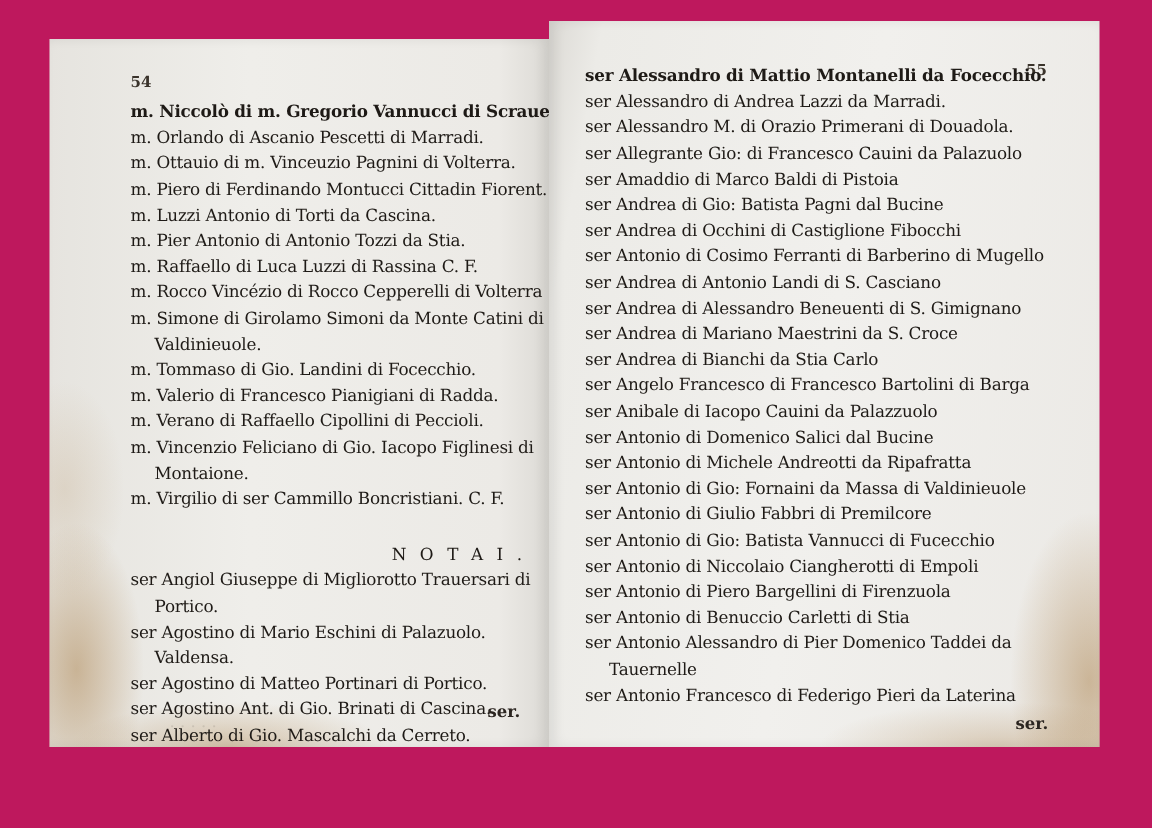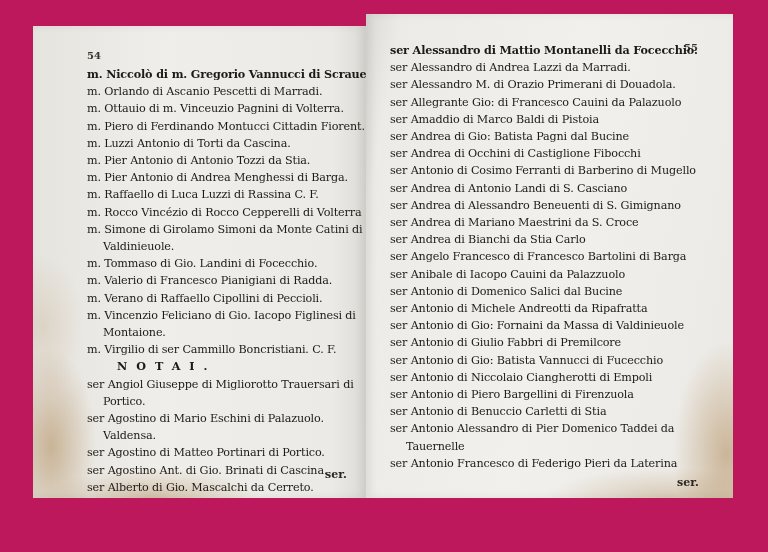--- a/index.html
+++ b/index.html
@@ -79,25 +79,26 @@
       font-size: 11.2px;
       line-height: 17.2px;
       white-space: nowrap;
       letter-spacing: -0.15px;
     }
     .page-left .text-block { left: 54px; top: 40px; }
     .page-right .text-block { left: 24px; top: 28px; }
     .entry { display: block; }
     .entry.cont { padding-left: 16px; }
     .entry.heading {
-      text-align: left;
+      text-align: right;
       letter-spacing: 9px;
-      font-weight: bold;
+      font-weight: normal;
       padding-left: 30px;
       width: 240px;
+      margin-top: 20px;
     }
     .entry.bold { font-weight: bold; }
     .catchword {
       position: absolute;
       font-size: 11px;
       font-weight: bold;
       color: #2b2520;
     }
     .bleed {
       position: absolute;
@@ -113,21 +114,20 @@
 
   <div class="page page-left">
     <span class="page-number" style="left:54px; top:24px;">54</span>
     <ul class="text-block" id="left-list">
         <li class="entry bold">m. Niccolò di m. Gregorio Vannucci di Scrauezza.</li>
         <li class="entry">m. Orlando di Ascanio Pescetti di Marradi.</li>
         <li class="entry">m. Ottauio di m. Vinceuzio Pagnini di Volterra.</li>
         <li class="entry">m. Piero di Ferdinando Montucci Cittadin Fiorent.</li>
         <li class="entry">m. Luzzi Antonio di           Torti da Cascina.</li>
         <li class="entry">m. Pier Antonio di Antonio Tozzi da Stia.</li>
-        <li class="entry">m. Pier Antonio di Andrea Menghessi di Barga.</li>
         <li class="entry">m. Raffaello di Luca Luzzi di Rassina C. F.</li>
         <li class="entry">m. Rocco Vincézio di Rocco Cepperelli di Volterra</li>
         <li class="entry">m. Simone di Girolamo Simoni da Monte Catini di</li>
         <li class="entry cont">Valdinieuole.</li>
         <li class="entry">m. Tommaso di Gio. Landini di Focecchio.</li>
         <li class="entry">m. Valerio di Francesco Pianigiani di Radda.</li>
         <li class="entry">m. Verano di Raffaello Cipollini di Peccioli.</li>
         <li class="entry">m. Vincenzio Feliciano di Gio. Iacopo Figlinesi di</li>
         <li class="entry cont">Montaione.</li>
         <li class="entry">m. Virgilio di ser Cammillo Boncristiani. C. F.</li>

